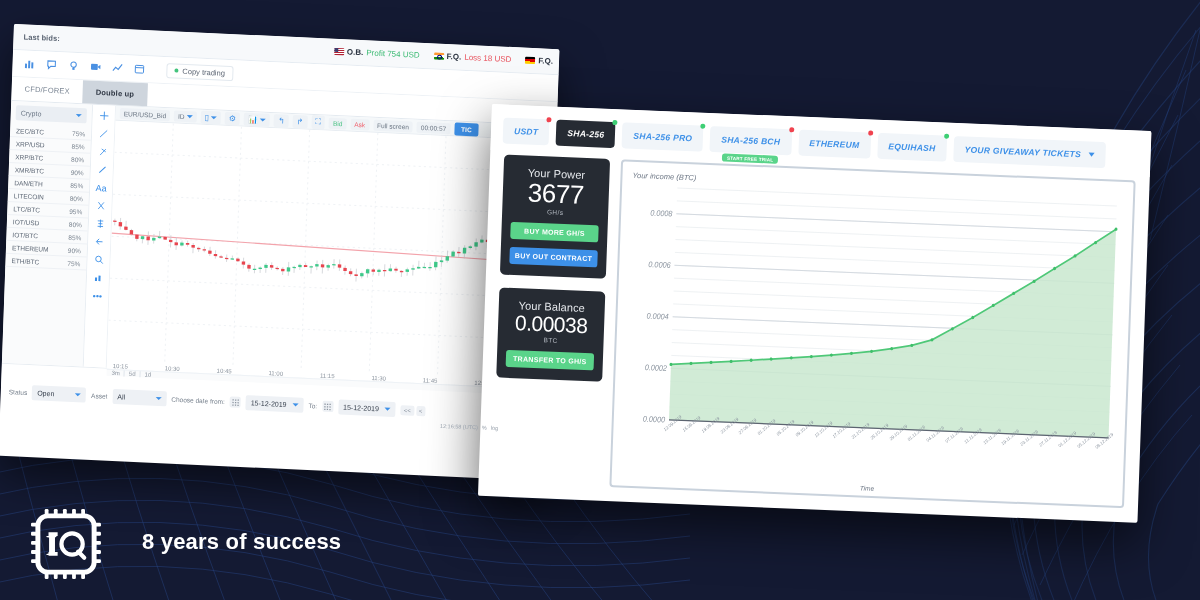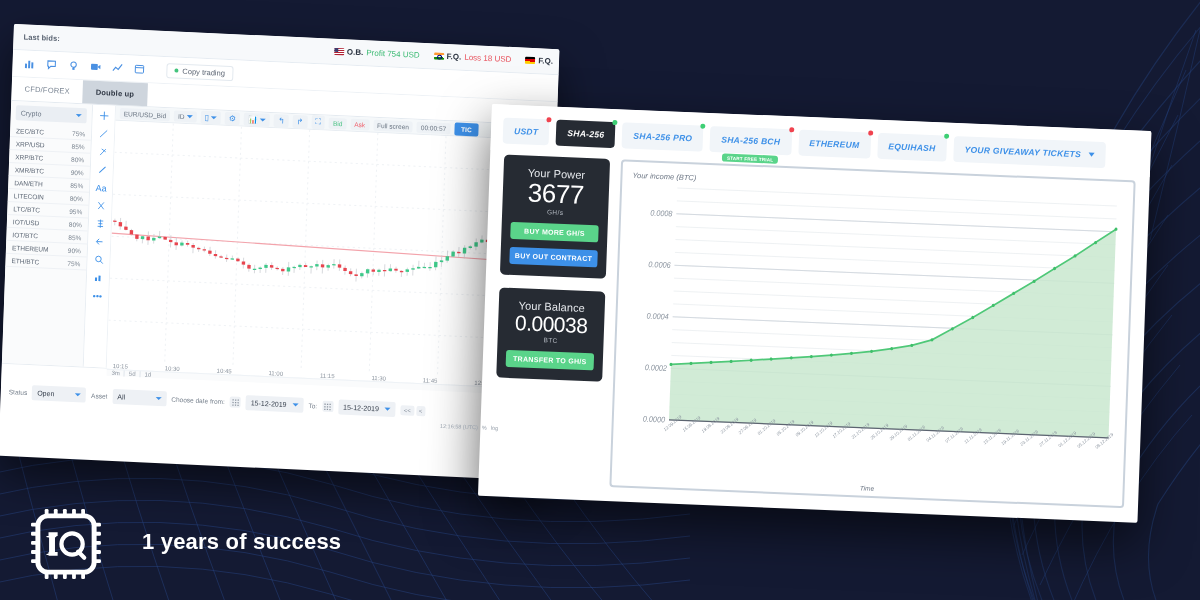--- a/index.html
+++ b/index.html
@@ -884,15 +884,15 @@
       <rect x="13" y="13" width="74" height="74" rx="13" fill="none" stroke="#fff" stroke-width="6.5"></rect>
       <g fill="#fff" font-family="Liberation Serif, serif" font-size="40" font-weight="bold">
         <text x="23" y="64">I</text>
       </g>
       <path d="M27 37h12M27 63h12M33 37v26" stroke="#fff" stroke-width="5" fill="none"></path>
       <circle cx="58" cy="50" r="14" fill="none" stroke="#fff" stroke-width="5.5"></circle>
       <path d="M66 60l8 8" stroke="#fff" stroke-width="5.5" stroke-linecap="round"></path>
     </svg>
   </div>
   <div class="logo-text">
-    <div class="logo-sub">1 years of success</div>
+    <div class="logo-sub">8 years of success</div>
   </div>
 </div>
 
 </body></html>

